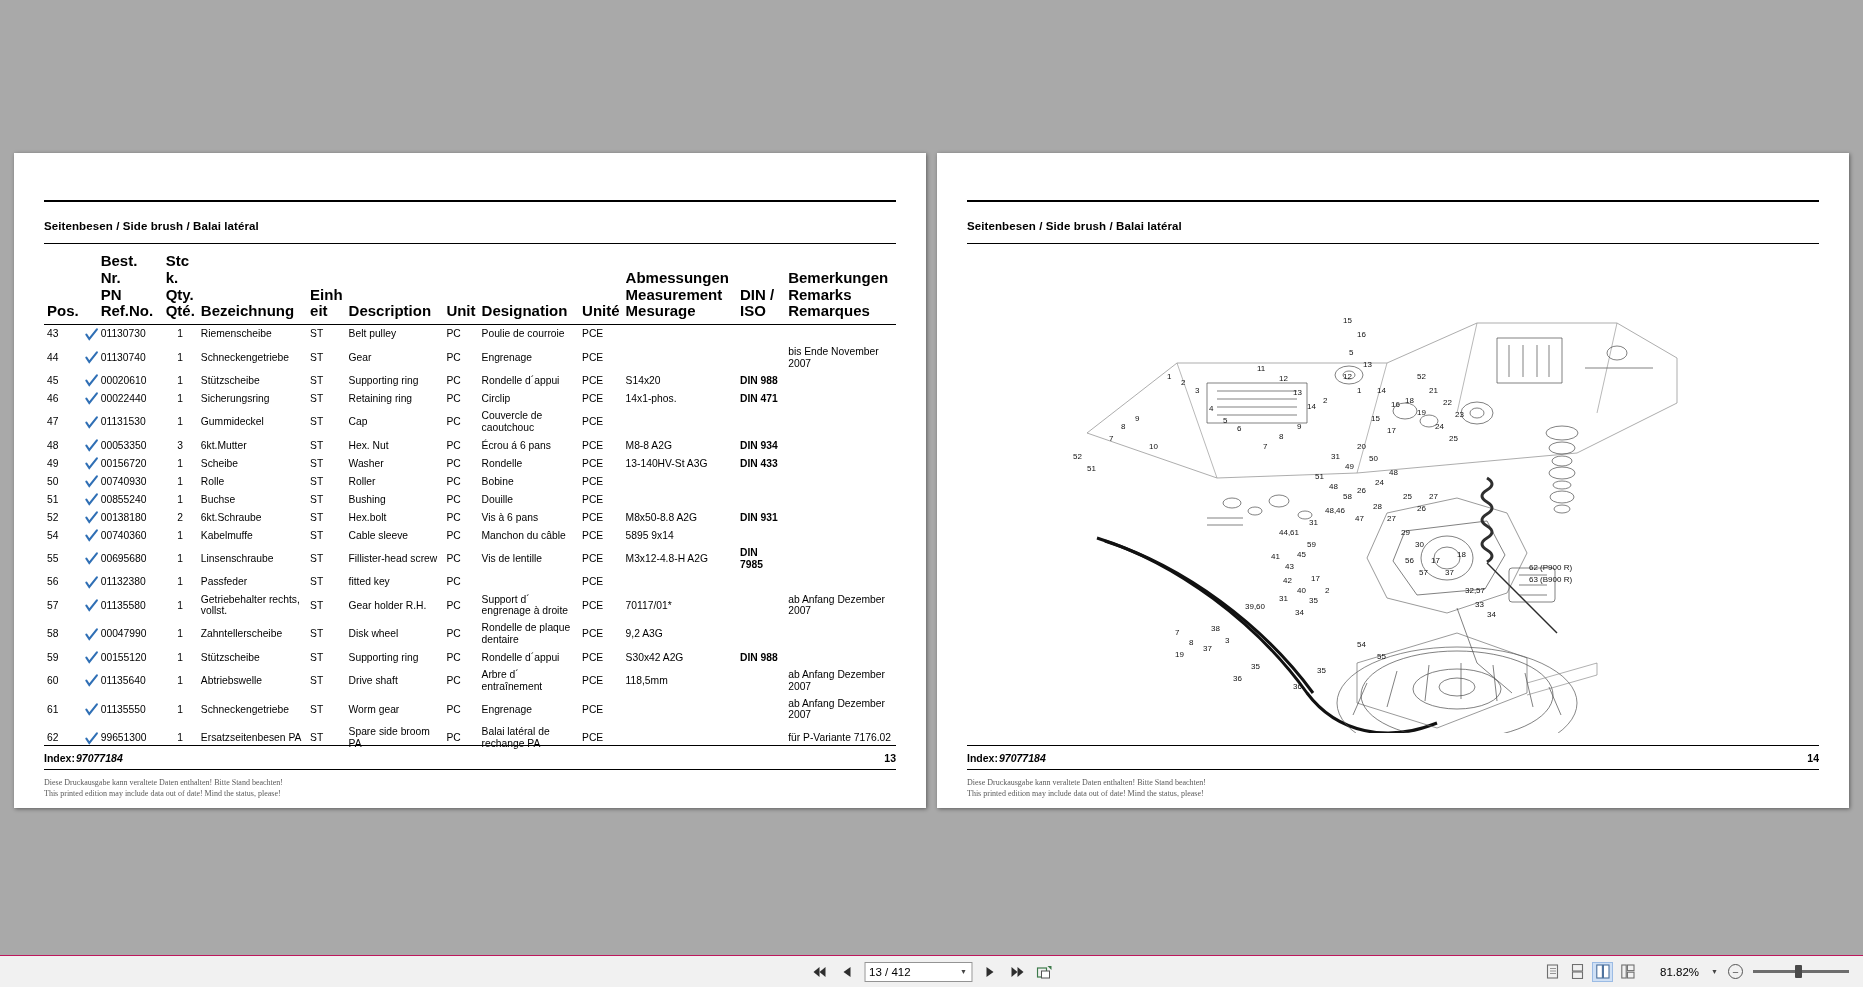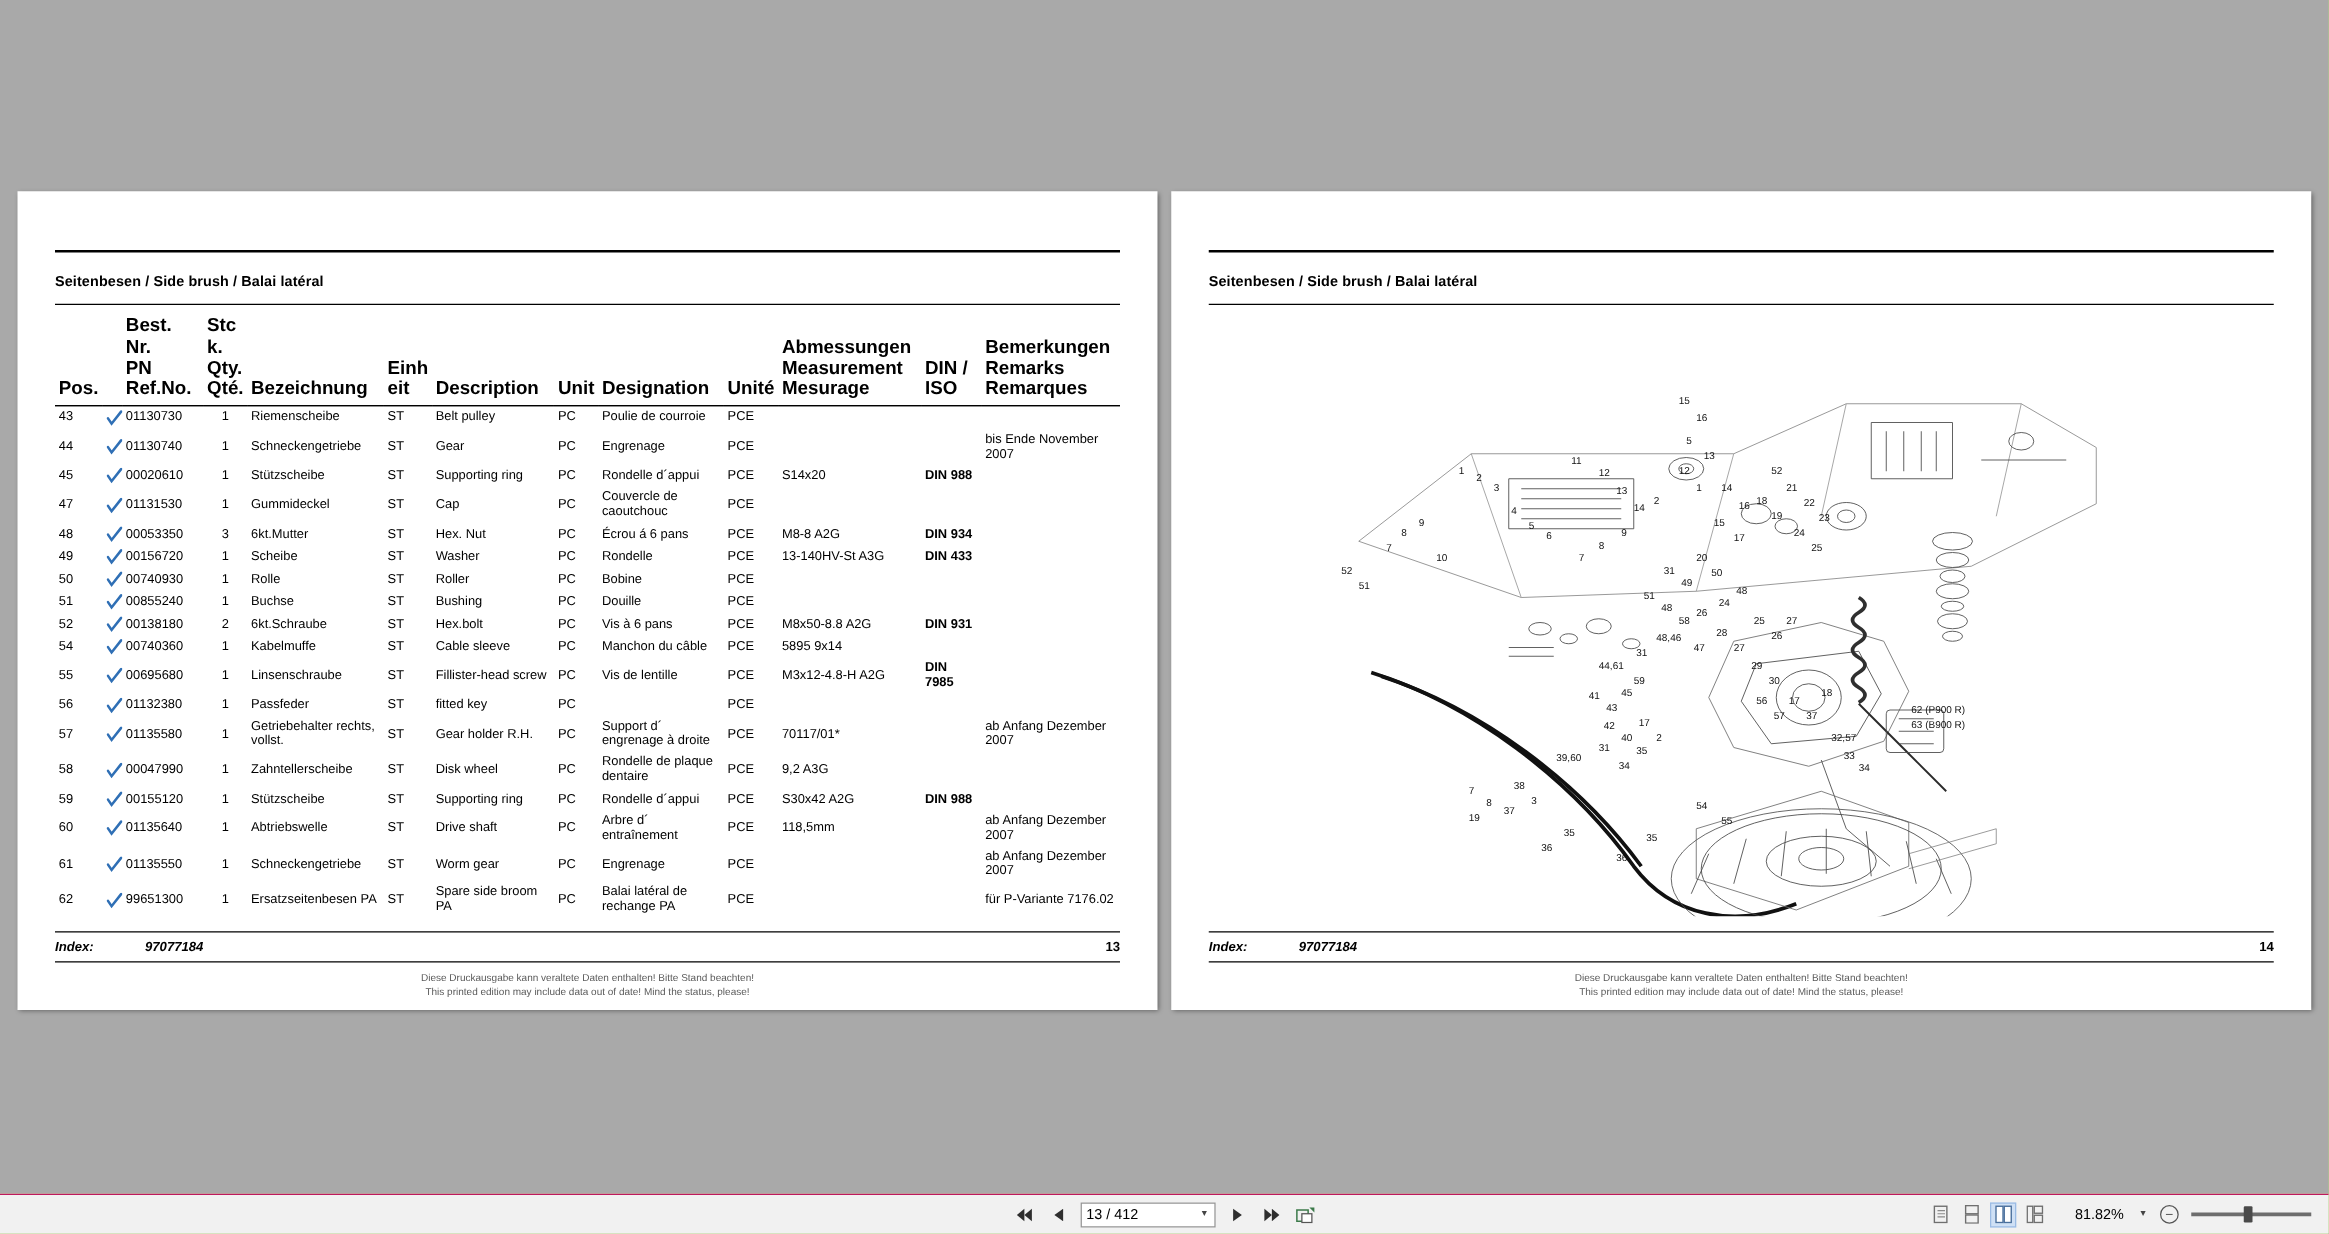--- a/index.html
+++ b/index.html
@@ -64,27 +64,27 @@
   .c-rem  { width: 116px; }
 
   .chk { display:block; width:13px; height:13px; }
 
   
   .foot-rule-top { position:absolute; left:30px; right:30px; bottom:62px; border-top:1.6px solid #000; }
   .foot-row {
     position:absolute; left:30px; right:30px; bottom:44px;
     display:flex; align-items:center; font-size:10.5px; font-weight:bold; color:#000;
   }
-  .foot-row .lbl { width:72px;font-style:italic; }
+  .foot-row .lbl { width:32px; }
   .foot-row .idx { flex:1;font-style:italic; }
   .foot-row .pg  { font-weight:bold; }
   .foot-rule-bot { position:absolute; left:30px; right:30px; bottom:38px; border-top:1.6px solid #000; }
   .disclaimer {
     position:absolute; left:30px; right:30px; bottom:8px;
-    text-align:center; font-size:8px; color:#5a5a5a; line-height:1.45;
+    font-size:8px; color:#5a5a5a; line-height:1.45;font-family:Liberation Serif, serif;
   }
 
   
   .diagram { position:absolute; left:120px; top:110px; width:680px; height:470px; }
   .diagram svg { width:100%; height:100%; display:block; }
   .callout { position:absolute; font-size:8px; color:#111; white-space:nowrap; }
 
   
   #toolbar {
     position:absolute; left:0; bottom:0; width:1863px; height:32px;
@@ -228,20 +228,39 @@
                 <td class="c-pn">00020610</td>
                 <td class="c-qty">1</td>
                 <td class="c-bez">Stützscheibe</td>
                 <td class="c-ein">ST</td>
                 <td class="c-desc">Supporting ring</td>
                 <td class="c-unit">PC</td>
                 <td class="c-desig">Rondelle d´appui</td>
                 <td class="c-unite">PCE</td>
                 <td class="c-meas">S14x20</td>
                 <td class="c-din">DIN 988</td>
+                <td class="c-rem"></td>
+              </tr>
+              <tr>
+                <td class="c-pos">46</td>
+                <td class="c-chk">
+                  <svg class="chk" viewBox="0 0 14 14">
+                    <path d="M1.5 7.2 L4.6 11.8 L12.8 1.4" fill="none" stroke="#2f6fb5" stroke-width="2.2" stroke-linecap="round"></path>
+                  </svg>
+                </td>
+                <td class="c-pn">00022440</td>
+                <td class="c-qty">1</td>
+                <td class="c-bez">Sicherungsring</td>
+                <td class="c-ein">ST</td>
+                <td class="c-desc">Retaining ring</td>
+                <td class="c-unit">PC</td>
+                <td class="c-desig">Circlip</td>
+                <td class="c-unite">PCE</td>
+                <td class="c-meas">14x1-phos.</td>
+                <td class="c-din">DIN 471</td>
                 <td class="c-rem"></td>
               </tr>
               <tr>
                 <td class="c-pos">47</td>
                 <td class="c-chk">
                   <svg class="chk" viewBox="0 0 14 14">
                     <path d="M1.5 7.2 L4.6 11.8 L12.8 1.4" fill="none" stroke="#2f6fb5" stroke-width="2.2" stroke-linecap="round"></path>
                   </svg>
                 </td>
                 <td class="c-pn">01131530</td>

